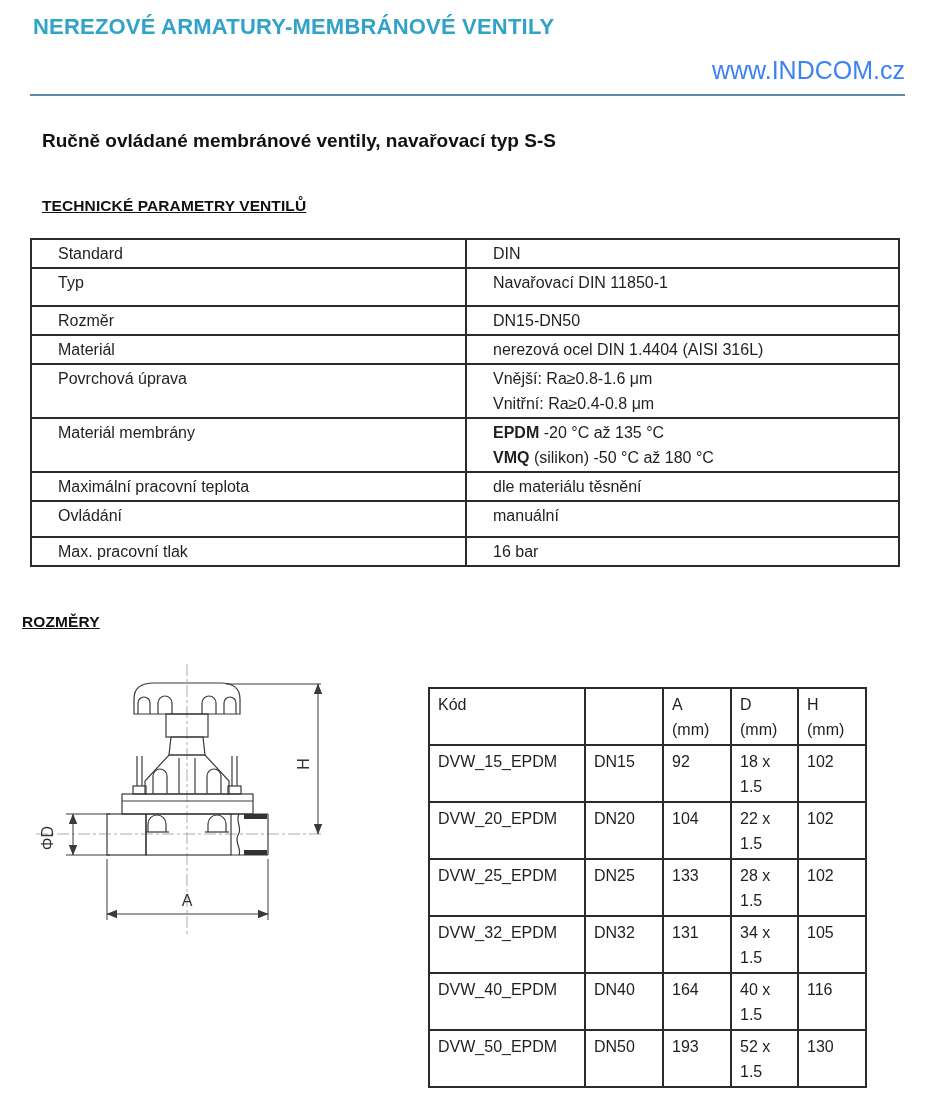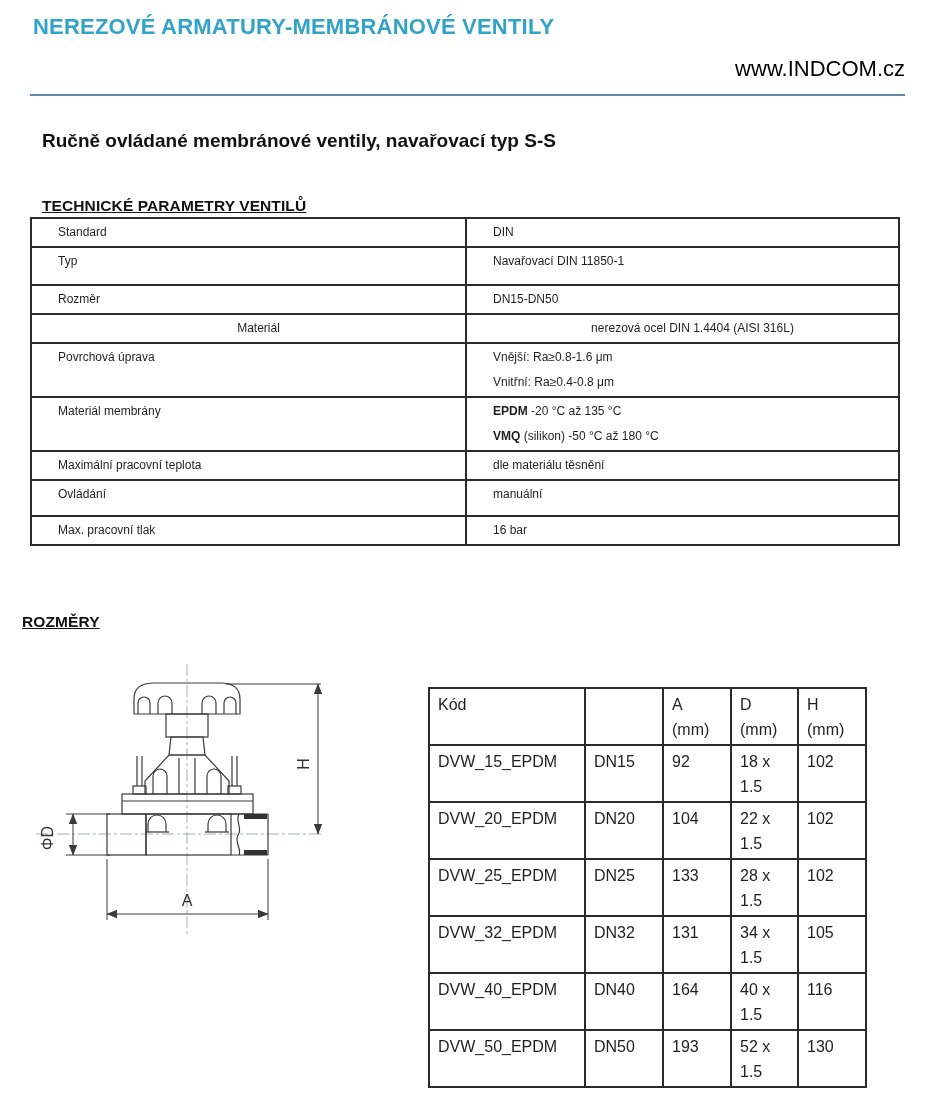--- a/index.html
+++ b/index.html
@@ -12,54 +12,54 @@
     overflow:hidden;
   }
   
   .hdr-title{
     position:absolute;left:33px;top:14px;
     font-size:22px;font-weight:600;letter-spacing:.2px;
     color:#31a3c8;
   }
   .site-link{
     position:absolute;right:28px;top:56px;
-    font-size:22px;font-weight:400;
-    color:#000000;text-decoration:none;
+    font-size:25px;font-weight:400;
+    color:#3b82f6;text-decoration:none;
   }
   .hdr-rule{
     position:absolute;left:30px;top:94px;width:875px;height:2px;
     background:#5f88ab;border:none;
   }
   .doc-title{
     position:absolute;left:42px;top:130px;
     font-size:19px;font-weight:bold;color:#111;
   }
   .sec-heading{
     position:absolute;font-size:15.5px;font-weight:bold;color:#111;
     letter-spacing:.1px;
     text-decoration:underline;
   }
   .sec-tech{left:42px;top:197px;}
   .sec-dims{left:22px;top:613px;}
 
   
   table{border-collapse:collapse;table-layout:fixed;}
   .params{
-    position:absolute;left:30px;top:217px;width:868px;
-    font-size:12px;
+    position:absolute;left:30px;top:238px;width:868px;
+    font-size:16px;
   }
   .params td{
     border:2px solid #2b2b2b;
     vertical-align:top;
     padding:1px 6px 1px 26px;
     line-height:25px;
   }
   .params .vb{font-weight:bold;}
   .r0 td{height:23px;} .r1 td{height:34px;} .r2 td{height:24px;}
-  .r3 td{height:21px;text-align:center;} .r4 td{height:49px;} .r5 td{height:48px;}
+  .r3 td{height:21px;} .r4 td{height:49px;} .r5 td{height:48px;}
   .r6 td{height:20px;} .r7 td{height:32px;border-radius:13px;} .r8 td{height:22px;}
 
   
   .dims{
     position:absolute;left:428px;top:687px;width:437px;
     font-size:16px;
   }
   .dims th,.dims td{
     border:2px solid #2b2b2b;
     vertical-align:top;text-align:left;

